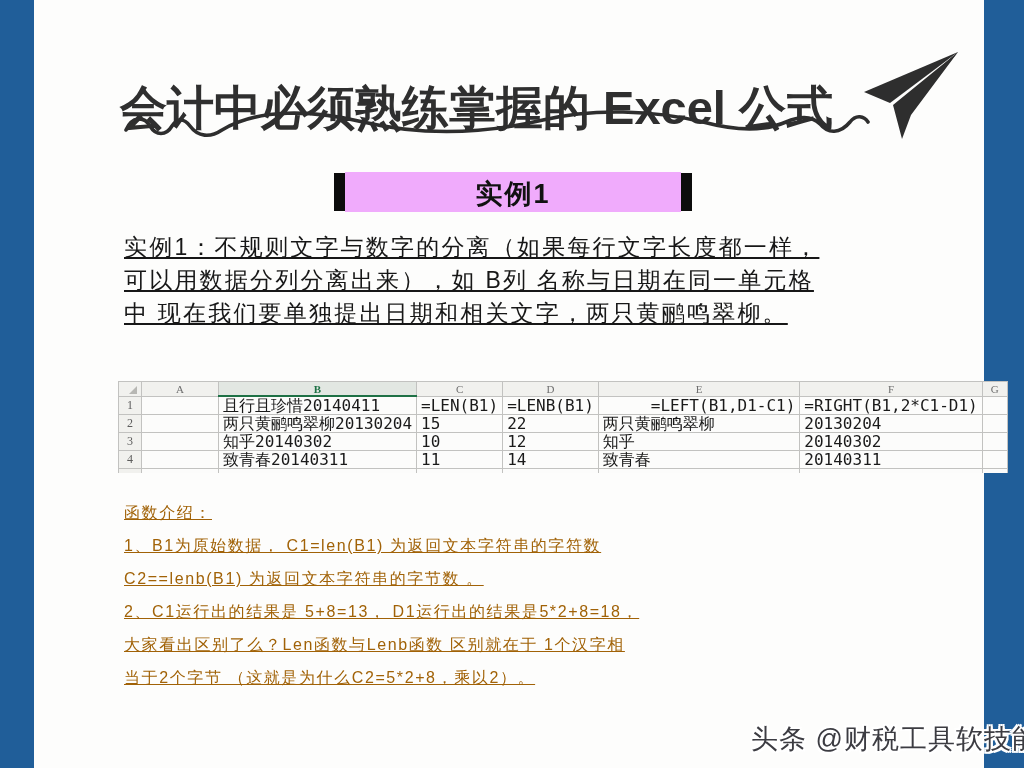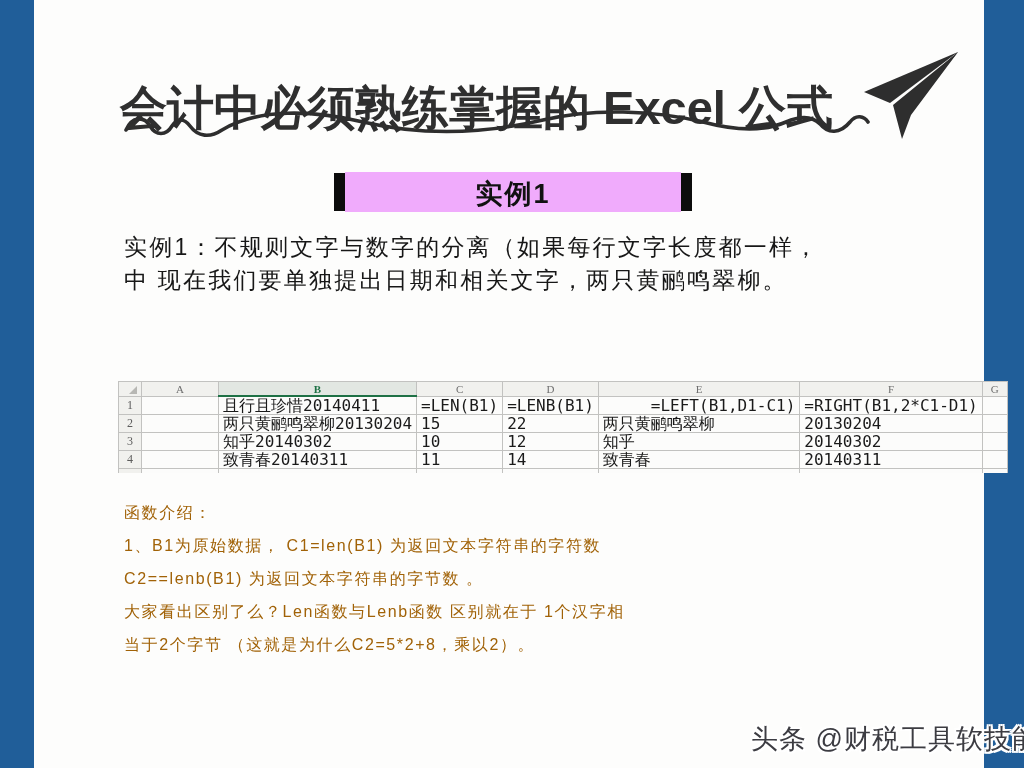--- a/index.html
+++ b/index.html
@@ -28,21 +28,21 @@
   }
   .section-bar{position:absolute;top:173px;width:11px;height:38px;background:#0c0c0c;}
   #section-bar-left{left:334px;}
   #section-bar-right{left:681px;}
   #section-label{font-size:27px;font-weight:bold;color:#111;letter-spacing:2px;}
 
   
   .para{position:absolute;white-space:nowrap;}
   #intro{left:124px;top:231px;font-size:23px;line-height:33px;letter-spacing:2.2px;color:#171717;}
   #notes{left:124px;top:496px;font-size:16px;line-height:33px;letter-spacing:1.6px;color:#a16207;}
-  .tline{height:33px;}
+  .tline{height:33px;text-decoration:underline;}
 
   
   #sheet{
     position:absolute;left:118px;top:381px;
     border-collapse:collapse;table-layout:fixed;
     font-family:"DejaVu Sans Mono",monospace;
     background:#fcfcfb;
   }
   #sheet th,#sheet td{
     border:1px solid #c2c2c0;padding:0 4px;overflow:visible;
@@ -100,20 +100,21 @@
   </svg>
 
   <div id="section-bar-left" class="section-bar"></div>
   <div id="section-band">
     <span id="section-label">实例1</span>
   </div>
   <div id="section-bar-right" class="section-bar"></div>
 
   <div id="intro" class="para">
       <div class="tline">实例1：不规则文字与数字的分离（如果每行文字长度都一样，</div>
+      <div class="tline">可以用数据分列分离出来），如 B列 名称与日期在同一单元格</div>
       <div class="tline">中 现在我们要单独提出日期和相关文字，两只黄鹂鸣翠柳。</div>
     </div>
 
   <table id="sheet">
       <colgroup>
         <col style="width: 23px;">
         <col style="width: 77px;">
         <col style="width: 172px;">
         <col style="width: 70px;">
         <col style="width: 70px;">
@@ -186,19 +187,20 @@
           <td></td>
           <td></td>
         </tr>
       </tbody>
     </table>
 
   <div id="notes" class="para">
       <div class="tline">函数介绍：</div>
       <div class="tline">1、B1为原始数据，  C1=len(B1) 为返回文本字符串的字符数</div>
       <div class="tline">C2==lenb(B1) 为返回文本字符串的字节数 。</div>
+      <div class="tline">2、C1运行出的结果是 5+8=13，  D1运行出的结果是5*2+8=18，</div>
       <div class="tline">大家看出区别了么？Len函数与Lenb函数 区别就在于 1个汉字相</div>
       <div class="tline">当于2个字节 （这就是为什么C2=5*2+8，乘以2）。</div>
     </div>
 
   <div id="watermark">头条 @财税工具软技能</div>
 
 </div>
 
 </body></html>

